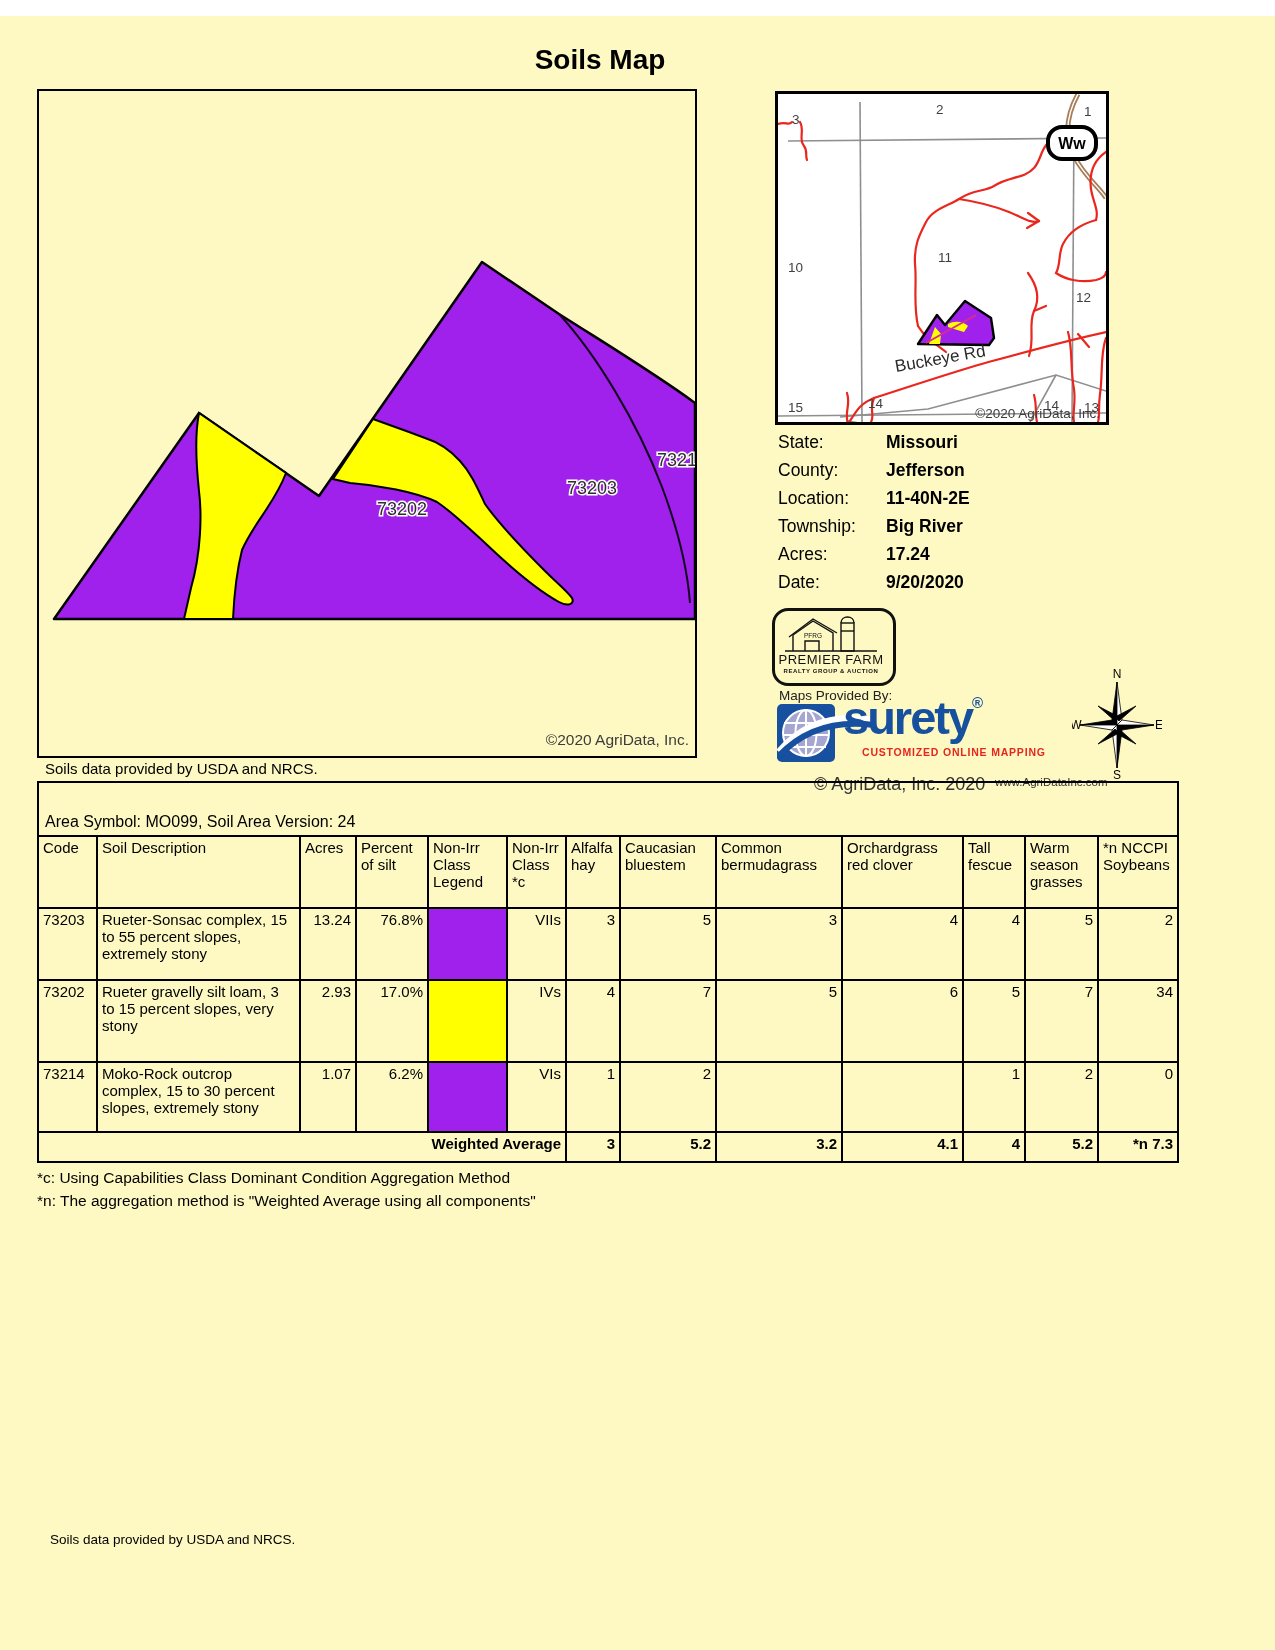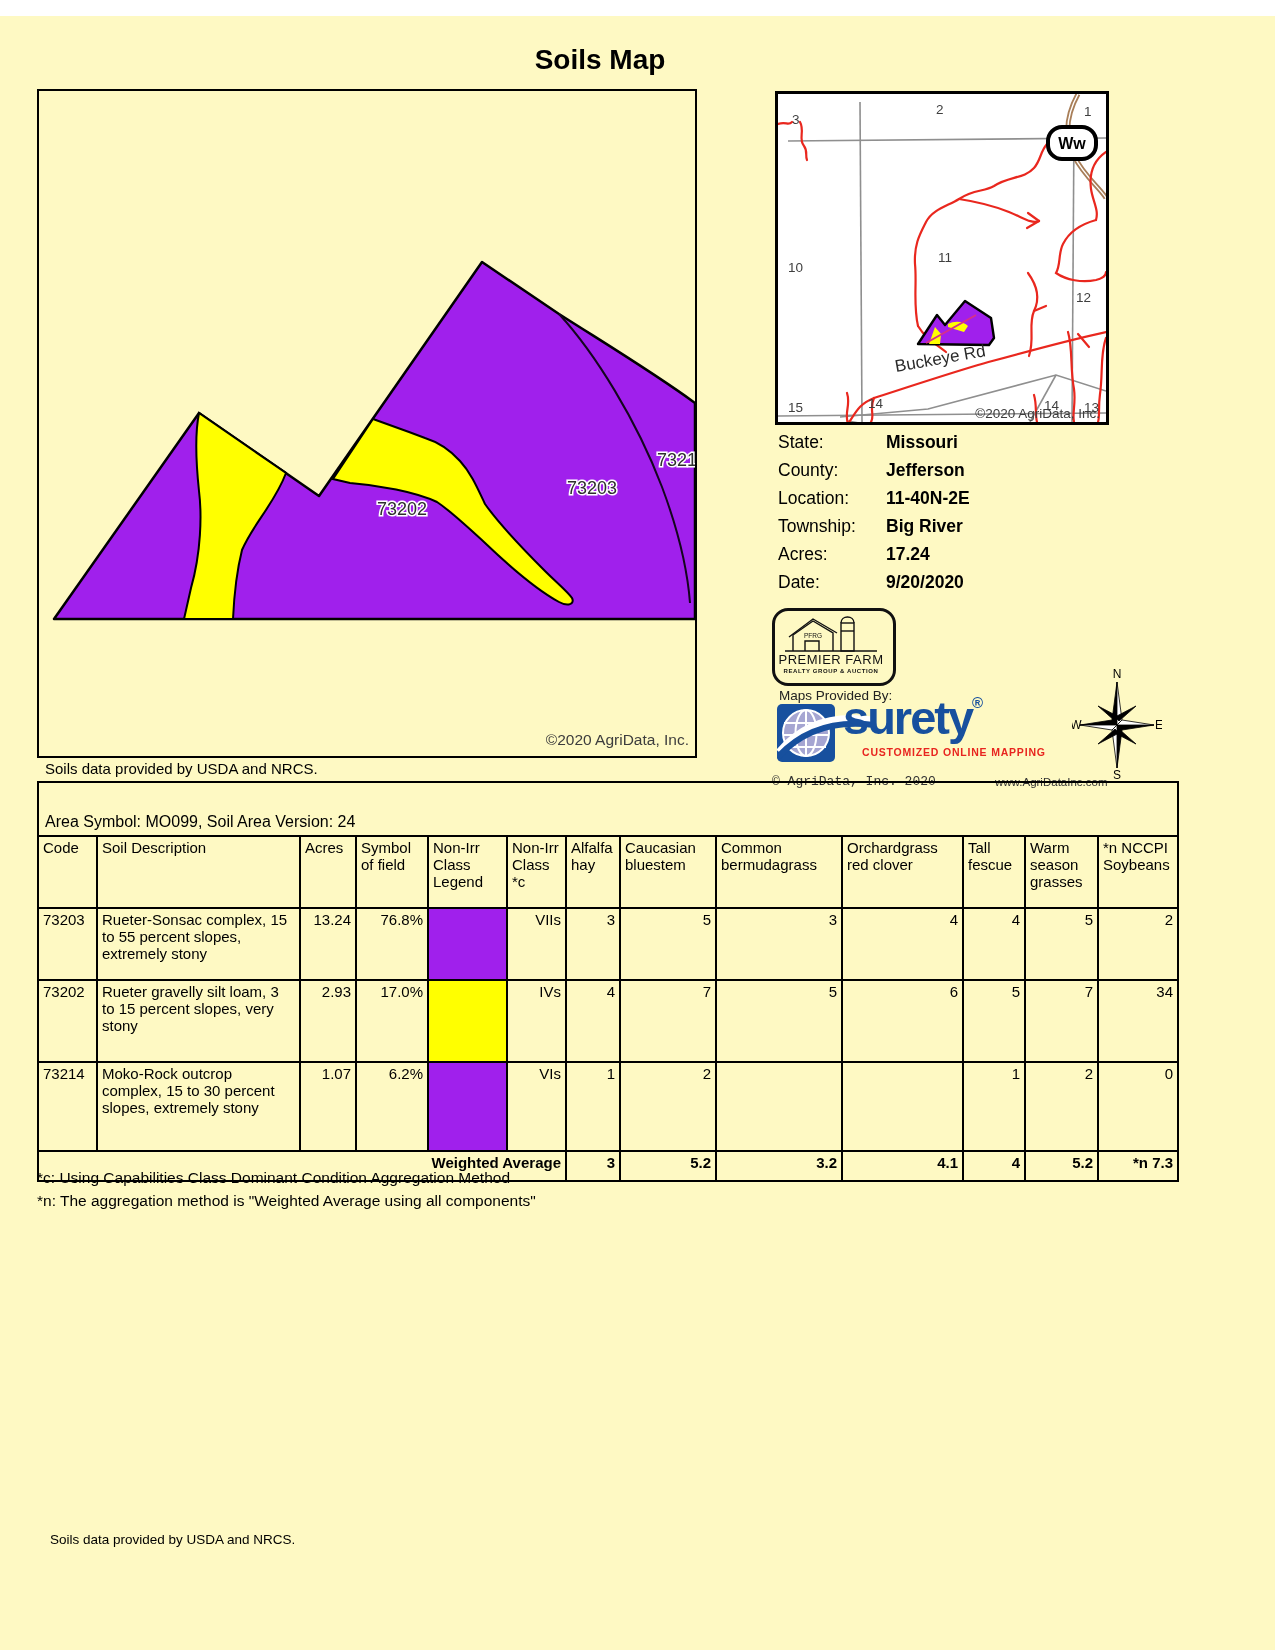--- a/index.html
+++ b/index.html
@@ -15,32 +15,32 @@
   .info-label{width:108px;}
   .info-value{font-weight:bold;}
   .pflogo{left:772px;top:592px;width:118px;height:72px;border:3px solid #111;border-radius:16px;}
   .mapsby{left:779px;top:672px;font-size:13.5px;color:#222;}
   .surety-wrap{left:777px;top:688px;width:300px;height:60px;}
   .surety-text{position:absolute;left:66px;top:-14px;font-size:47px;font-weight:bold;
                color:#17509E;letter-spacing:-2px;}
   .surety-reg{font-size:15px;vertical-align:26px;letter-spacing:0;}
   .surety-tag{position:absolute;left:85px;top:42px;font-size:10.5px;font-weight:bold;
               color:#E8251F;letter-spacing:.8px;white-space:nowrap;}
-  .surety-cc{left:772px;top:758px;font-size:13px;color:#333;font-family:Liberation Mono, monospace;}
+  .surety-cc{left:814px;top:758px;font-size:18px;color:#333;}
   .surety-web{left:995px;top:760px;font-size:11.5px;color:#333;}
   .compass{left:1072px;top:652px;}
   table.soil{position:absolute;left:37px;top:765px;border-collapse:collapse;table-layout:fixed;
              width:1140px;font-size:15px;}
   table.soil td,table.soil th{border:2px solid #000;padding:2px 4px;vertical-align:top;
              font-weight:normal;text-align:left;overflow:hidden;}
   table.soil .cap{border-bottom:2px solid #000;height:44px;vertical-align:bottom;
              font-size:16px;padding:4px 6px;border-radius:12px;}
   table.soil th{height:66px;}
   table.soil .num{text-align:right;}
-  table.soil .r1{height:72px;} table.soil .r2{height:82px;} table.soil .r3{height:89px;padding-left:36px;}
+  table.soil .r1{height:72px;} table.soil .r2{height:82px;} table.soil .r3{height:70px;padding-left:36px;}
   table.soil .wrow td{font-weight:bold;height:24px;}
   .fnotes{left:37px;top:1150px;font-size:15.5px;line-height:23px;}
   .bottom-note{left:50px;top:1516px;font-size:13.5px;}
   text{font-family:"Liberation Sans",sans-serif;}
   .halo{paint-order:stroke;stroke:#fff;stroke-width:3px;fill:#2f2f2f;}
 </style>
 </head>
 <body>
 
 <div class="page">
@@ -237,21 +237,21 @@
       <col style="width:80px">
     </colgroup>
     <tbody>
         <tr>
           <td class="cap" colspan="13">Area Symbol: MO099, Soil Area Version: 24</td>
         </tr>
     <tr>
       <th>Code</th>
       <th>Soil Description</th>
       <th>Acres</th>
-      <th>Symbol of field</th>
+      <th>Percent of silt</th>
       <th>Non-Irr Class Legend</th>
       <th>Non-Irr Class *c</th>
       <th>Alfalfa hay</th>
       <th>Caucasian bluestem</th>
       <th>Common bermudagrass</th>
       <th>Orchardgrass red clover</th>
       <th>Tall fescue</th>
       <th>Warm season grasses</th>
       <th>*n NCCPI Soybeans</th>
     </tr>

